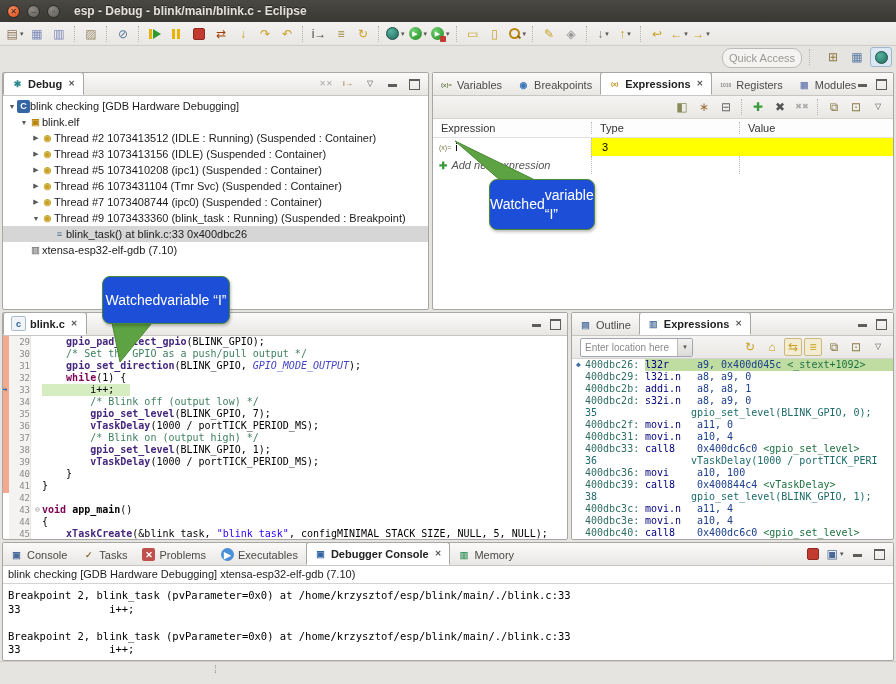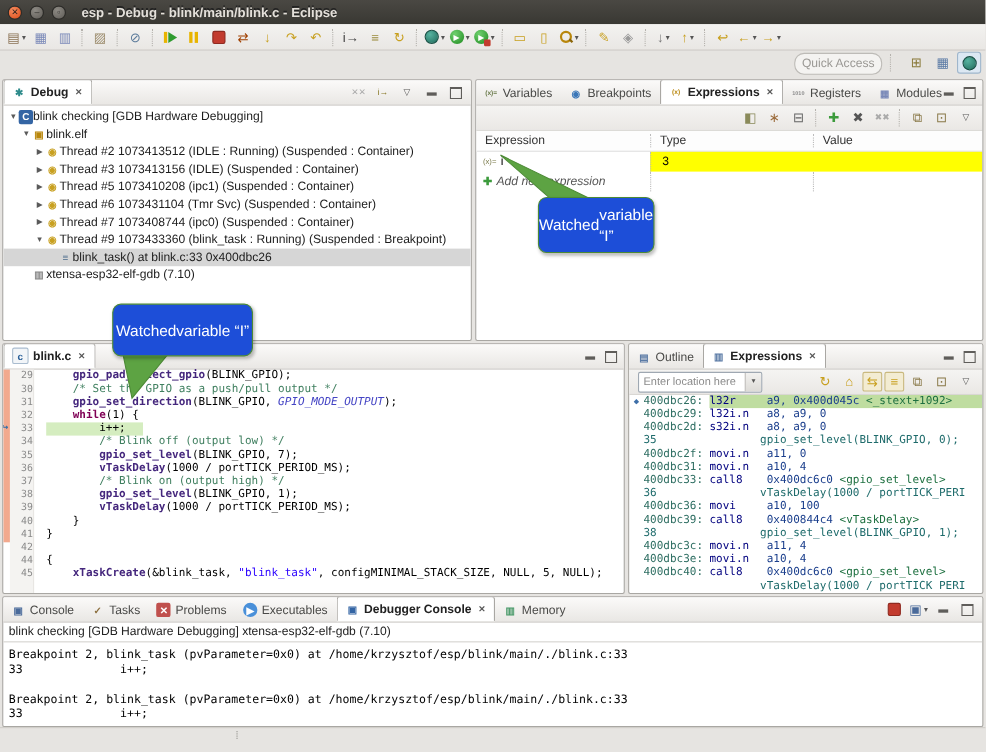--- a/index.html
+++ b/index.html
@@ -482,20 +482,21 @@
           <div class="crow cur"><span class="ln">33</span><span class="fold"></span><span class="ctext"><span class="p">        i++;</span></span></div>
           <div class="crow"><span class="ln">34</span><span class="fold"></span><span class="ctext"><span class="p">        </span><span class="c">/* Blink off (output low) */</span></span></div>
           <div class="crow"><span class="ln">35</span><span class="fold"></span><span class="ctext"><span class="p">        </span><span class="f">gpio_set_level</span><span class="p">(BLINK_GPIO, 7);</span></span></div>
           <div class="crow"><span class="ln">36</span><span class="fold"></span><span class="ctext"><span class="p">        </span><span class="f">vTaskDelay</span><span class="p">(1000 / portTICK_PERIOD_MS);</span></span></div>
           <div class="crow"><span class="ln">37</span><span class="fold"></span><span class="ctext"><span class="p">        </span><span class="c">/* Blink on (output high) */</span></span></div>
           <div class="crow"><span class="ln">38</span><span class="fold"></span><span class="ctext"><span class="p">        </span><span class="f">gpio_set_level</span><span class="p">(BLINK_GPIO, 1);</span></span></div>
           <div class="crow"><span class="ln">39</span><span class="fold"></span><span class="ctext"><span class="p">        </span><span class="f">vTaskDelay</span><span class="p">(1000 / portTICK_PERIOD_MS);</span></span></div>
           <div class="crow"><span class="ln">40</span><span class="fold"></span><span class="ctext"><span class="p">    }</span></span></div>
           <div class="crow"><span class="ln">41</span><span class="fold"></span><span class="ctext"><span class="p">}</span></span></div>
           <div class="crow"><span class="ln">42</span><span class="fold"></span><span class="ctext"></span></div>
+          <div class="crow"><span class="ln">43</span><span class="fold">⊖</span><span class="ctext"><span class="k">void</span><span class="p"> </span><span class="b">app_main</span><span class="p">()</span></span></div>
           <div class="crow"><span class="ln">44</span><span class="fold"></span><span class="ctext"><span class="p">{</span></span></div>
           <div class="crow"><span class="ln">45</span><span class="fold"></span><span class="ctext"><span class="p">    </span><span class="f">xTaskCreate</span><span class="p">(&amp;blink_task, </span><span class="s">"blink_task"</span><span class="p">, configMINIMAL_STACK_SIZE, NULL, 5, NULL);</span></span></div>
         </div>
       <div class="bp-marker" id="bp-marker" style="top: 48px;">↪</div>
     </div>
   </div>
 
   <div class="panel" id="disasm-panel" style="left:571px;top:312px;width:323px;height:228px;">
     <div class="phead">
       <div class="tabs" id="disasm-tab-row">
@@ -544,20 +545,21 @@
             <span class="gl" style="color: rgb(138, 122, 74);">⊡</span>
           </span>
           <span class="tbtn ptool" title="view-menu-icon">
             <span class="gl" style="color: rgb(85, 85, 85); font-size: 8px;">▽</span>
           </span>
         </div>
     </div>
     <div class="pbody" id="disasm-body" style="height:182px;overflow:hidden;">
         <div class="drow"><span class="da-mark">◆</span><span class="da-addr">400dbc26:</span><span class="hl"><span class="da-mn">l32r</span><span class="da-ops"><span>a9, 0x400d045c </span><span class="da-lbl">&lt;_stext+1092&gt;</span></span></span></div>
         <div class="drow"><span class="da-mark"></span><span class="da-addr">400dbc29:</span><span class="da-mn">l32i.n</span><span class="da-ops"><span>a8, a9, 0</span></span></div>
+        <div class="drow"><span class="da-mark"></span><span class="da-addr">400dbc2b:</span><span class="da-mn">addi.n</span><span class="da-ops"><span>a8, a8, 1</span></span></div>
         <div class="drow"><span class="da-mark"></span><span class="da-addr">400dbc2d:</span><span class="da-mn">s32i.n</span><span class="da-ops"><span>a8, a9, 0</span></span></div>
         <div class="drow"><span class="da-mark"></span><span class="src-num">35</span><span class="src-code">gpio_set_level(BLINK_GPIO, 0);</span></div>
         <div class="drow"><span class="da-mark"></span><span class="da-addr">400dbc2f:</span><span class="da-mn">movi.n</span><span class="da-ops"><span>a11, 0</span></span></div>
         <div class="drow"><span class="da-mark"></span><span class="da-addr">400dbc31:</span><span class="da-mn">movi.n</span><span class="da-ops"><span>a10, 4</span></span></div>
         <div class="drow"><span class="da-mark"></span><span class="da-addr">400dbc33:</span><span class="da-mn">call8</span><span class="da-ops"><span>0x400dc6c0 </span><span class="da-lbl">&lt;gpio_set_level&gt;</span></span></div>
         <div class="drow"><span class="da-mark"></span><span class="src-num">36</span><span class="src-code">vTaskDelay(1000 / portTICK_PERI</span></div>
         <div class="drow"><span class="da-mark"></span><span class="da-addr">400dbc36:</span><span class="da-mn">movi</span><span class="da-ops"><span>a10, 100</span></span></div>
         <div class="drow"><span class="da-mark"></span><span class="da-addr">400dbc39:</span><span class="da-mn">call8</span><span class="da-ops"><span>0x400844c4 </span><span class="da-lbl">&lt;vTaskDelay&gt;</span></span></div>
         <div class="drow"><span class="da-mark"></span><span class="src-num">38</span><span class="src-code">gpio_set_level(BLINK_GPIO, 1);</span></div>
         <div class="drow"><span class="da-mark"></span><span class="da-addr">400dbc3c:</span><span class="da-mn">movi.n</span><span class="da-ops"><span>a11, 4</span></span></div>

